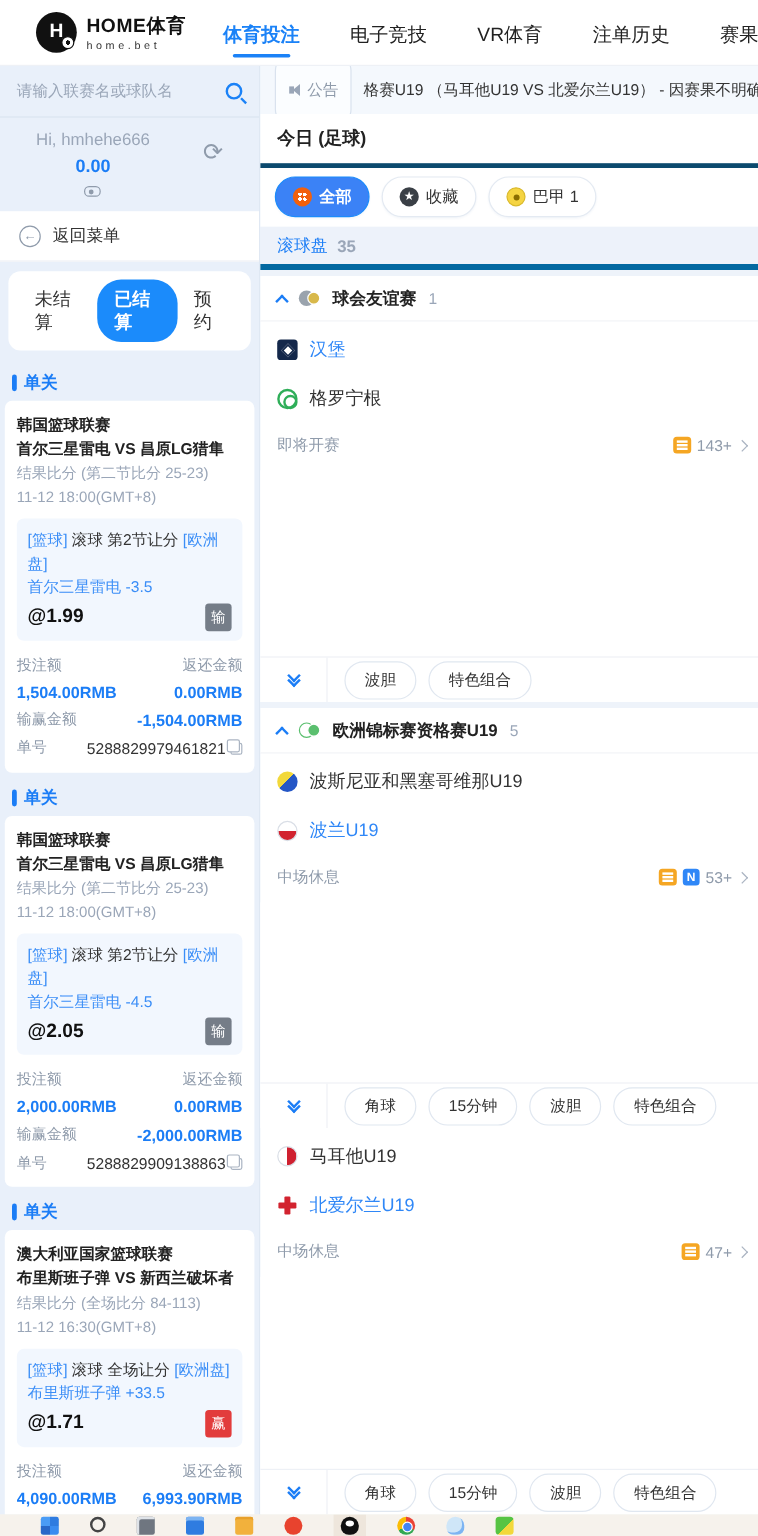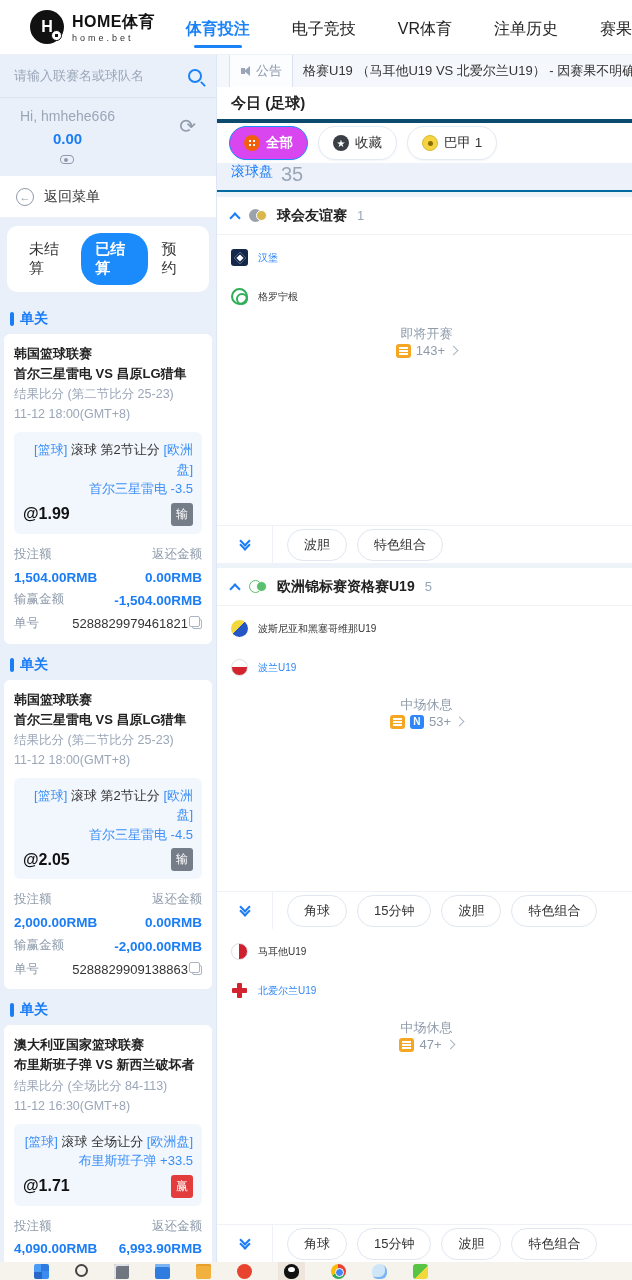--- a/index.html
+++ b/index.html
@@ -21,21 +21,21 @@
   .nav-item.active::after { content:""; position:absolute; left:8px; right:8px; bottom:2px; height:3px; border-radius:2px; background:#1b82f7; }
 
   .cols { display:flex; height:1207px; }
 
   
   .sidebar { width:217px; background:#e9f0fa; border-right:1px solid #dde6f2; overflow:hidden; }
   .search-row { height:43px; display:flex; align-items:center; justify-content:space-between; padding:0 14px; border-bottom:1px solid #dbe4f0; }
   .search-ph { color:#9aa6b8; font-size:13px; }
   .icon-mag { width:14px; height:14px; border:2px solid #1b82f7; border-radius:50%; position:relative; }
   .icon-mag::after { content:""; position:absolute; width:6px; height:2px; background:#1b82f7; transform:rotate(45deg); left:10px; top:12px; }
-  .user-panel { padding:10px 20px 12px; display:flex; justify-content:space-between; }
+  .user-panel { padding:10px 30px 12px; display:flex; justify-content:space-between; }
   .greet { color:#9aa6b8; font-size:14px; }
   .balance-line { display:flex; align-items:center; gap:8px; margin-top:6px;flex-direction:column; }
   .balance { color:#1b7df6; font-weight:bold; font-size:15px; }
   .icon-eye { width:14px; height:9px; border:1.5px solid #8f9bab; border-radius:60% 60% 60% 60%/100% 100% 100% 100%; position:relative; }
   .icon-eye::after { content:""; position:absolute; width:4px; height:4px; background:#8f9bab; border-radius:50%; left:3px; top:1.5px; }
   .icon-refresh { color:#8f9bab; font-size:20px; margin-top:6px; }
   .back-row { background:#fff; height:42px; display:flex; align-items:center; gap:10px; padding:0 16px; border-bottom:1px solid #eef1f6; }
   .icon-backcircle { width:18px; height:18px; border:1.5px solid #8f9bab; border-radius:50%; color:#8f9bab; font-size:11px; display:flex; align-items:center; justify-content:center; }
   .back-label { font-size:14px; color:#333; }
   .tabs-wrap { margin:8px 7px 10px; background:#fff; border-radius:10px; display:flex; align-items:center; justify-content:space-between; padding:7px 8px; }
@@ -43,21 +43,21 @@
   .tab.active { background:#1b8bfb; color:#fff; font-weight:bold; }
 
   .bet-section { margin-top:4px; }
   .bet-group-head { display:flex; align-items:center; gap:6px; padding:8px 10px 6px; }
   .blue-bar { width:4px; height:14px; background:#1b7df6; border-radius:2px; }
   .bet-group-label { color:#1b7df6; font-size:14px; font-weight:bold; }
   .bet-card { background:#fff; border-radius:6px; margin:0 4px; padding:10px 10px 8px; }
   .bc-league { font-size:13px; font-weight:bold; color:#222; line-height:1.55; }
   .bc-teams { font-size:13px; font-weight:bold; color:#222; line-height:1.55; }
   .bc-gray { font-size:12.5px; color:#9aa6b8; line-height:1.6; }
-  .bet-box { background:#f2f7fe; border-radius:6px; padding:8px 9px; margin-top:8px;text-align:right; }
+  .bet-box { background:#f2f7fe; border-radius:6px; padding:8px 9px; margin-top:8px; }
   .bb-line1 { font-size:13px; line-height:1.5; }
   .bb-blue { color:#3b8ef7; }
   .bb-dark { color:#333; }
   .bb-sel { color:#3b8ef7; font-size:13px; line-height:1.5; }
   .bb-odds-row { display:flex; justify-content:space-between; align-items:center; margin-top:4px; }
   .bb-odds { font-size:16px; font-weight:bold; color:#111; }
   .outcome { font-size:12px; color:#fff; border-radius:3px; padding:3px 5px; }
   .outcome.lose { background:#757d88; }
   .outcome.win { background:#e23c3c; }
   .amounts { margin-top:10px; font-size:12.5px; }
@@ -74,59 +74,59 @@
   .announce { height:40px; display:flex; align-items:center; gap:10px; padding:0 12px; background:#f4f8fd; overflow:hidden; white-space:nowrap; }
   .announce-pill { display:flex; align-items:center; gap:4px; border:1px solid #d9e2ee; border-radius:14px; padding:20px 10px; color:#8f9bab; font-size:13px; background:#fbfdff; flex-shrink:0; }
   .icon-horn { width:12px; height:12px; position:relative; }
   .icon-horn::before { content:""; position:absolute; left:1px; top:3px; width:4px; height:6px; background:#9aa6b8; }
   .icon-horn::after { content:""; position:absolute; left:4px; top:1px; border-top:5px solid transparent; border-bottom:5px solid transparent; border-right:6px solid #9aa6b8; }
   .announce-text { font-size:13px; color:#333; }
   .page-head { background:#fff; height:45px; display:flex; align-items:center; padding:0 14px; border-bottom:4px solid #0c4a6e; }
   .page-title { font-size:15px; font-weight:bold; color:#222; }
   .chips { background:#fff; height:50px; display:flex; align-items:center; gap:10px; padding:0 12px; }
   .chip { display:flex; align-items:center; gap:6px; border-radius:18px; padding:7px 14px; font-size:13.5px; cursor:pointer; background:#fff; border:1px solid #e4eaf2; color:#333; box-shadow:0 1px 2px rgba(30,80,160,.06); }
-  .chip.active { background:#d946ef; border-color:#1b8bfb; color:#fff; font-weight:bold; }
+  .chip.active { background:#3b82f6; border-color:#1b8bfb; color:#fff; font-weight:bold; }
   .ci { width:16px; height:16px; border-radius:50%; flex-shrink:0; position:relative; }
   .ci-grid { background:#f2600c; }
   .ci-grid::after { content:""; position:absolute; left:4px; top:4px; width:8px; height:8px;
     background-image:radial-gradient(circle 1.5px, #fff 99%, transparent), radial-gradient(circle 1.5px, #fff 99%, transparent), radial-gradient(circle 1.5px, #fff 99%, transparent), radial-gradient(circle 1.5px, #fff 99%, transparent);
     background-size:4px 4px; background-position:0 0,4px 0,0 4px,4px 4px; background-repeat:no-repeat; }
   .ci-star { background:#3a3f46; color:#fff; font-size:10px; display:flex; align-items:center; justify-content:center; }
   .ci-ball { background:#f5d442; border:1px solid #d9b92c; }
   .ci-ball::after { content:""; position:absolute; left:5px; top:5px; width:5px; height:5px; border-radius:50%; background:#8a6d00; }
-  .live-row { height:36px; display:flex; align-items:flex-start; gap:8px; padding:0 14px; background:#edf2fa; border-bottom:2px solid #0369a1; }
+  .live-row { height:36px; display:flex; align-items:center; gap:8px; padding:0 14px; background:#edf2fa; border-bottom:5px solid #0369a1; }
   .live-label { color:#1b7df6; font-size:14px; }
-  .live-count { color:#9aa6b8; font-size:20px; }
+  .live-count { color:#9aa6b8; font-size:14px;font-weight:bold; }
 
   .group-head { background:#fff; height:38px; display:flex; align-items:center; gap:10px; padding:0 14px; border-bottom:1px solid #f0f2f6; }
   .chev-up { width:8px; height:8px; border-left:2px solid #1b7df6; border-bottom:2px solid #1b7df6; transform:rotate(135deg); margin-top:4px; }
   .group-ico { width:18px; height:13px; position:relative; flex-shrink:0; }
   .group-ico .b1 { position:absolute; left:0; top:0; width:13px; height:13px; border-radius:50%; background:#9aa3ad; }
   .group-ico .b2 { position:absolute; left:7px; top:1px; width:11px; height:11px; border-radius:50%; background:#d8b84a; border:1px solid #fff; }
   .group-ico.euro .b1 { background:#fff; border:1px solid #5abf6e; }
   .group-ico.euro .b2 { background:#5abf6e; }
   .group-name { font-size:14px; font-weight:bold; color:#222; }
   .group-count { font-size:13px; color:#9aa6b8; }
 
   .match { background:#fff; }
   .team-row { display:flex; align-items:center; gap:10px; padding:14px 14px 8px; }
-  .team-name { font-size:10px; color:#333; }
+  .team-name { font-size:15px; color:#333; }
   .team-name.blue { color:#2f87f7; }
   .tlogo { width:17px; height:17px; flex-shrink:0; border-radius:3px; position:relative; }
   .tlogo.hamburg { background:#14284b; }
   .tlogo.hamburg::after { content:""; position:absolute; left:4.5px; top:4.5px; width:8px; height:8px; background:#fff; transform:rotate(45deg); box-shadow:inset 0 0 0 1.5px #14284b; }
   .tlogo.groningen { border-radius:50%; background:#fff; border:2px solid #2fae59; }
   .tlogo.groningen::after { content:""; position:absolute; left:2.5px; top:2.5px; width:8px; height:8px; border-radius:50%; border:2px solid #2fae59; }
   .tlogo.bosnia { border-radius:50%; background:linear-gradient(135deg, #f2d83b 46%, #2456c6 47%); }
   .tlogo.poland { border-radius:50%; background:linear-gradient(#fff 49%, #d2232f 50%); border:1px solid #d9dee6; }
   .tlogo.malta { border-radius:50%; background:linear-gradient(90deg, #fff 49%, #cf2030 50%); border:1px solid #d9dee6; }
   .tlogo.nireland { background:transparent; }
   .tlogo.nireland::before { content:""; position:absolute; left:6px; top:1px; width:5px; height:15px; background:#d2232f; border-radius:1px; }
   .tlogo.nireland::after { content:""; position:absolute; left:1px; top:6px; width:15px; height:5px; background:#d2232f; border-radius:1px; }
-  .status-row { display:flex; align-items:center; justify-content:space-between; padding:12px 10px 12px 14px;flex-direction:column; }
+  .status-row { display:flex; align-items:center; justify-content:space-between; padding:12px 10px 12px 14px; }
   .status-text { color:#8f9bab; font-size:13px; }
   .status-right { display:flex; align-items:center; gap:5px; }
   .mini-live { width:15px; height:14px; background:#f5a623; border-radius:3px; position:relative; }
   .mini-live::after { content:""; position:absolute; left:3px; top:3px; width:9px; height:2px; background:#fff; box-shadow:0 3px 0 #fff, 0 6px 0 #fff; }
   .mini-n { width:14px; height:14px; background:#2f87f7; border-radius:3px; color:#fff; font-size:10px; font-weight:bold; display:flex; align-items:center; justify-content:center; }
   .more-count { color:#8f9bab; font-size:13px; }
   .chev-right { width:7px; height:7px; border-left:1.5px solid #aab4c2; border-bottom:1.5px solid #aab4c2; transform:rotate(225deg); }
   .match-blank { background:#fff; }
   .match-footer { background:#fff; border-top:1px solid #eef1f6; display:flex; align-items:center; height:38px; }
   .mf-left { width:56px; display:flex; align-items:center; justify-content:center; border-right:1px solid #eef1f6; align-self:stretch; }

